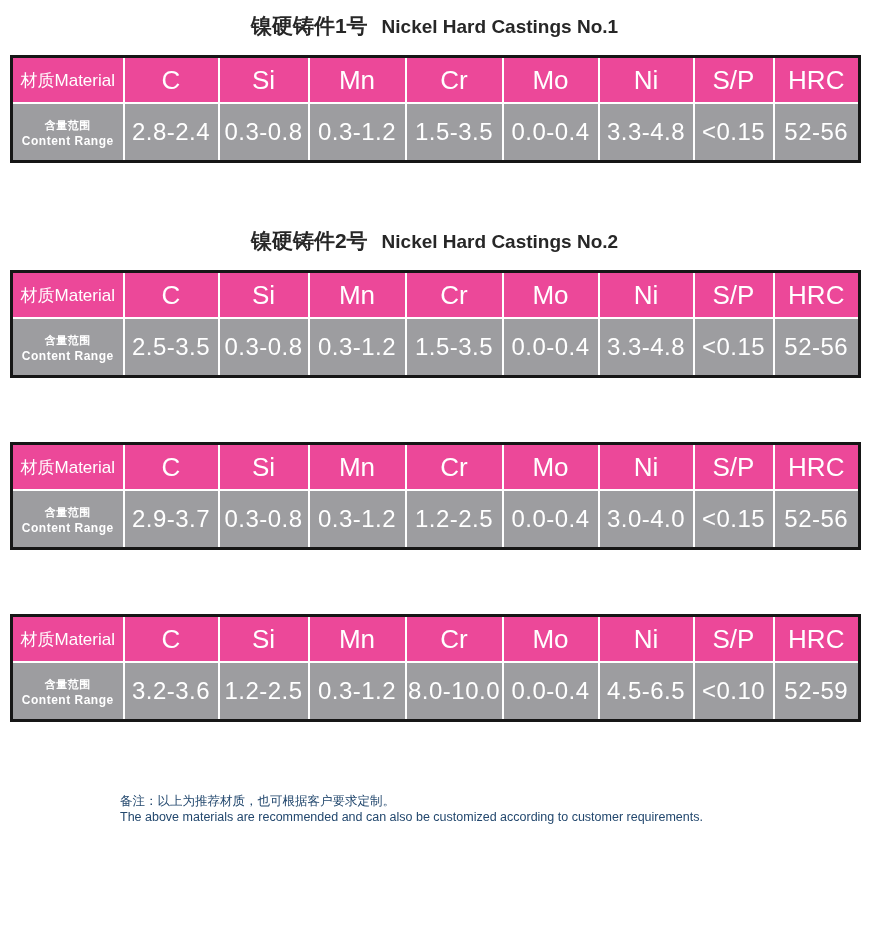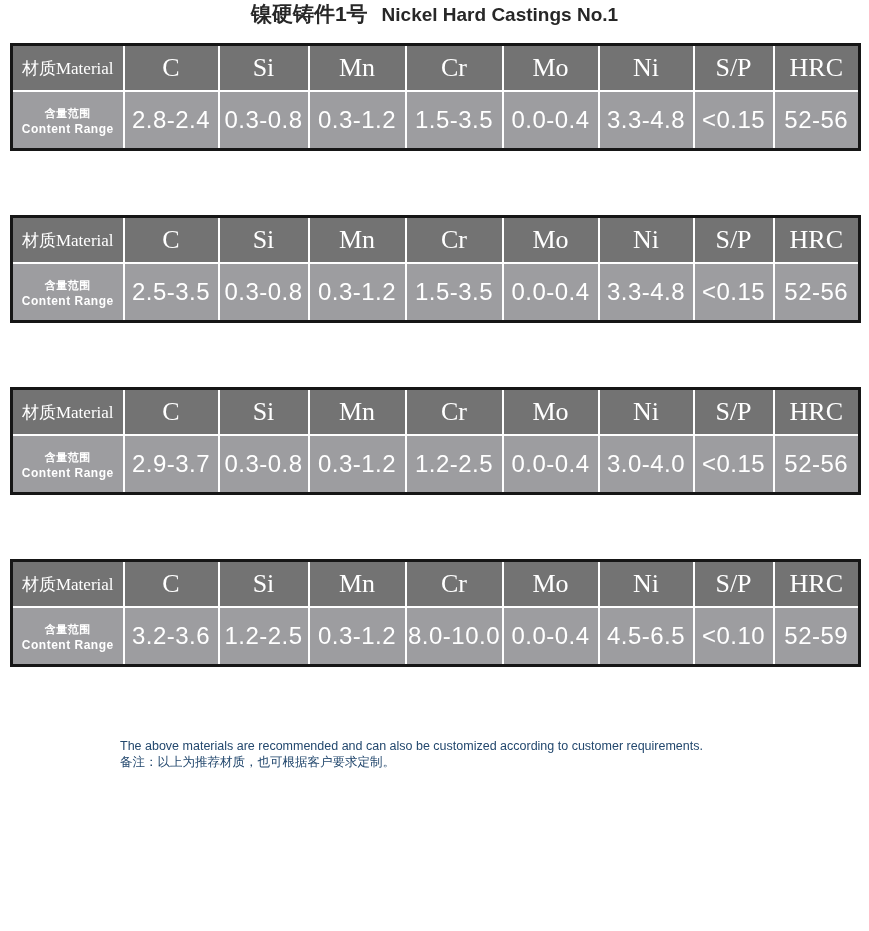--- a/index.html
+++ b/index.html
@@ -1,39 +1,39 @@
 <!DOCTYPE html>
 <html><head>
 <meta charset="utf-8">
 <style>
   html,body{margin:0;padding:0;}
   body{
     width:869px;height:931px;background:#ffffff;
     font-family:"Liberation Sans","DejaVu Sans",sans-serif;
     color:#272727;overflow:hidden;
   }
-  main{}
+  main{padding-top:12px;}
   .block{margin-bottom:64px;}
   .block-title{
     margin:0 0 16px 0;text-align:center;color:#272727;font-weight:700;
     line-height:25px;white-space:nowrap;
   }
   .title-zh{font-size:21px;}
   .title-en{font-size:19px;margin-left:14px;}
   table.spec{
     width:848px;margin-left:10px;
     border-collapse:collapse;table-layout:fixed;
     border:3px solid #161616;
   }
   table.spec th,table.spec td{
     border:2px solid #ffffff;padding:0;margin:0;
     text-align:center;vertical-align:middle;color:#ffffff;
     overflow:hidden;white-space:nowrap;
   }
-  tr.hdr-row th,tr.hdr-row td{background:#737373;height:44px;font-family:Liberation Serif, serif;}
+  tr.hdr-row th,tr.hdr-row td{background:#ec4899;height:44px;}
   tr.val-row td{background:#9d9da0;height:56px;font-size:24px;font-weight:400;letter-spacing:0.5px;}
   td.mat-cell{font-size:17px;font-weight:400;letter-spacing:0;}
   tr.hdr-row th{font-size:26px;font-weight:400;}
   td.range-cell{font-size:13px;letter-spacing:0;}
   .range-zh{display:block;font-size:11px;font-weight:700;line-height:18px;}
   .range-en{display:block;font-size:12px;font-weight:700;line-height:15px;}
   .note{
     margin:72px 0 0 120px;color:#23486e;
     font-size:12.5px;line-height:15.5px;
   }
@@ -84,20 +84,23 @@
           <td>0.0-0.4</td>
           <td>3.3-4.8</td>
           <td>&lt;0.15</td>
           <td>52-56</td>
         </tr>
       </tbody>
     </table>
   </section>
 
   <section class="block">
+    <h2 class="block-title">
+      <span class="title-zh">镍硬铸件2号</span><span class="title-en">Nickel Hard Castings No.2</span>
+    </h2>
     <table class="spec">
       <colgroup>
         <col style="width:112px">
           <col style="width:95px">
           <col style="width:90px">
           <col style="width:97px">
           <col style="width:97px">
           <col style="width:96px">
           <col style="width:95px">
           <col style="width:80px">
@@ -213,17 +216,17 @@
           <td>0.0-0.4</td>
           <td>4.5-6.5</td>
           <td>&lt;0.10</td>
           <td>52-59</td>
         </tr>
       </tbody>
     </table>
   </section>
 
   <div class="note">
+    <p>备注：以上为推荐材质，也可根据客户要求定制。</p>
     <p>The above materials are recommended and can also be customized according to customer requirements.</p>
-    <p>备注：以上为推荐材质，也可根据客户要求定制。</p>
   </div>
 
 </main>
 
 </body></html>

